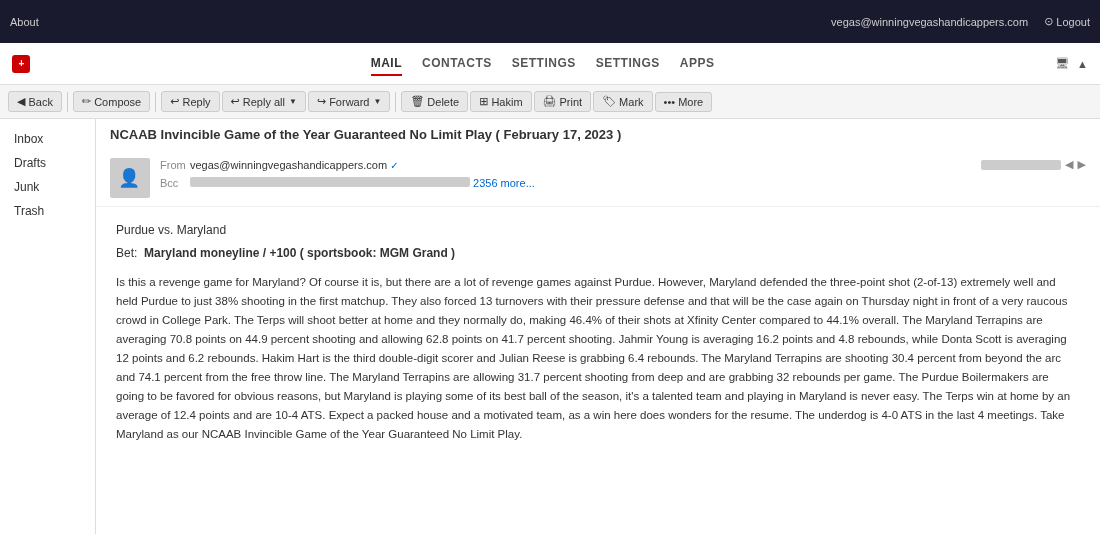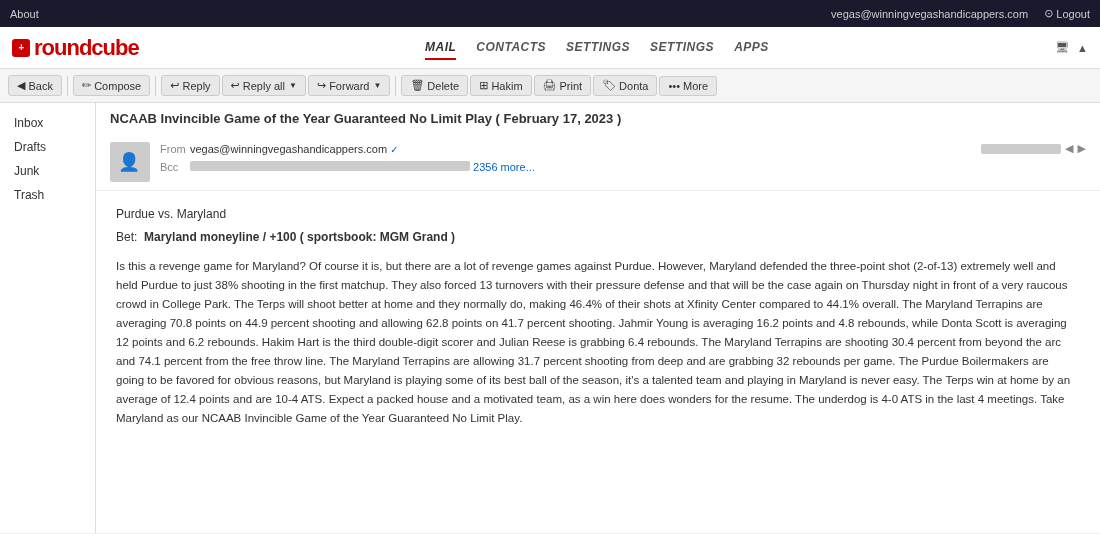--- a/index.html
+++ b/index.html
@@ -6,21 +6,21 @@
     body { font-family: Arial, sans-serif; font-size: 12px; color: #333; background: #f0f0f0; }
 
     
     #topbar {
       background: #1a1a2e;
       color: #ccc;
       display: flex;
       align-items: center;
       justify-content: space-between;
       padding: 0 10px;
-      height: 27px;
+      height: 43px;
       font-size: 11px;
     }
     #topbar-right { display: flex; align-items: center; gap: 16px; }
     #topbar-right .logout { display: flex; align-items: center; gap: 3px; }
 
     
     #header {
       background: #fff;
       display: flex;
       align-items: center;
@@ -53,21 +53,20 @@
       display: flex;
       gap: 20px;
       font-size: 12px;
       font-weight: bold;
     }
     #nav-links a {
       color: #555;
       text-decoration: none;
       padding: 4px 0;
       letter-spacing: 0.5px;
-      font-style: italic;
     }
     #nav-links a.active { color: #333; border-bottom: 2px solid #cc0000; }
     #nav-right { display: flex; align-items: center; gap: 8px; color: #555; font-size: 11px; }
 
     
     #toolbar {
       background: #f5f5f5;
       border-bottom: 1px solid #ddd;
       display: flex;
       align-items: center;
@@ -223,21 +222,20 @@
     <span class="logout">
       <span>⊙</span>
       <span>Logout</span>
     </span>
   </div>
 </div>
 
 <div id="header">
   <div id="logo">
     <span class="cube-icon">+</span>
-    <span>roundcube</span>
   </div>
   <div id="nav-links">
     <a class="active">MAIL</a>
     <a>CONTACTS</a>
     <a>SETTINGS</a>
     <a>SETTINGS</a>
     <a>APPS</a>
   </div>
   <div id="nav-right">
     <span>🖥</span>
@@ -278,21 +276,21 @@
   <button class="toolbar-btn">
     <span>⊞</span>
     <span>Hakim</span>
   </button>
   <button class="toolbar-btn">
     <span>🖨</span>
     <span>Print</span>
   </button>
   <button class="toolbar-btn">
     <span>🏷</span>
-    <span>Donta</span>
+    <span>Mark</span>
   </button>
   <button class="toolbar-btn">
     <span>•••</span>
     <span>More</span>
   </button>
 </div>
 
 <div id="main">
 
   <div id="sidebar">

